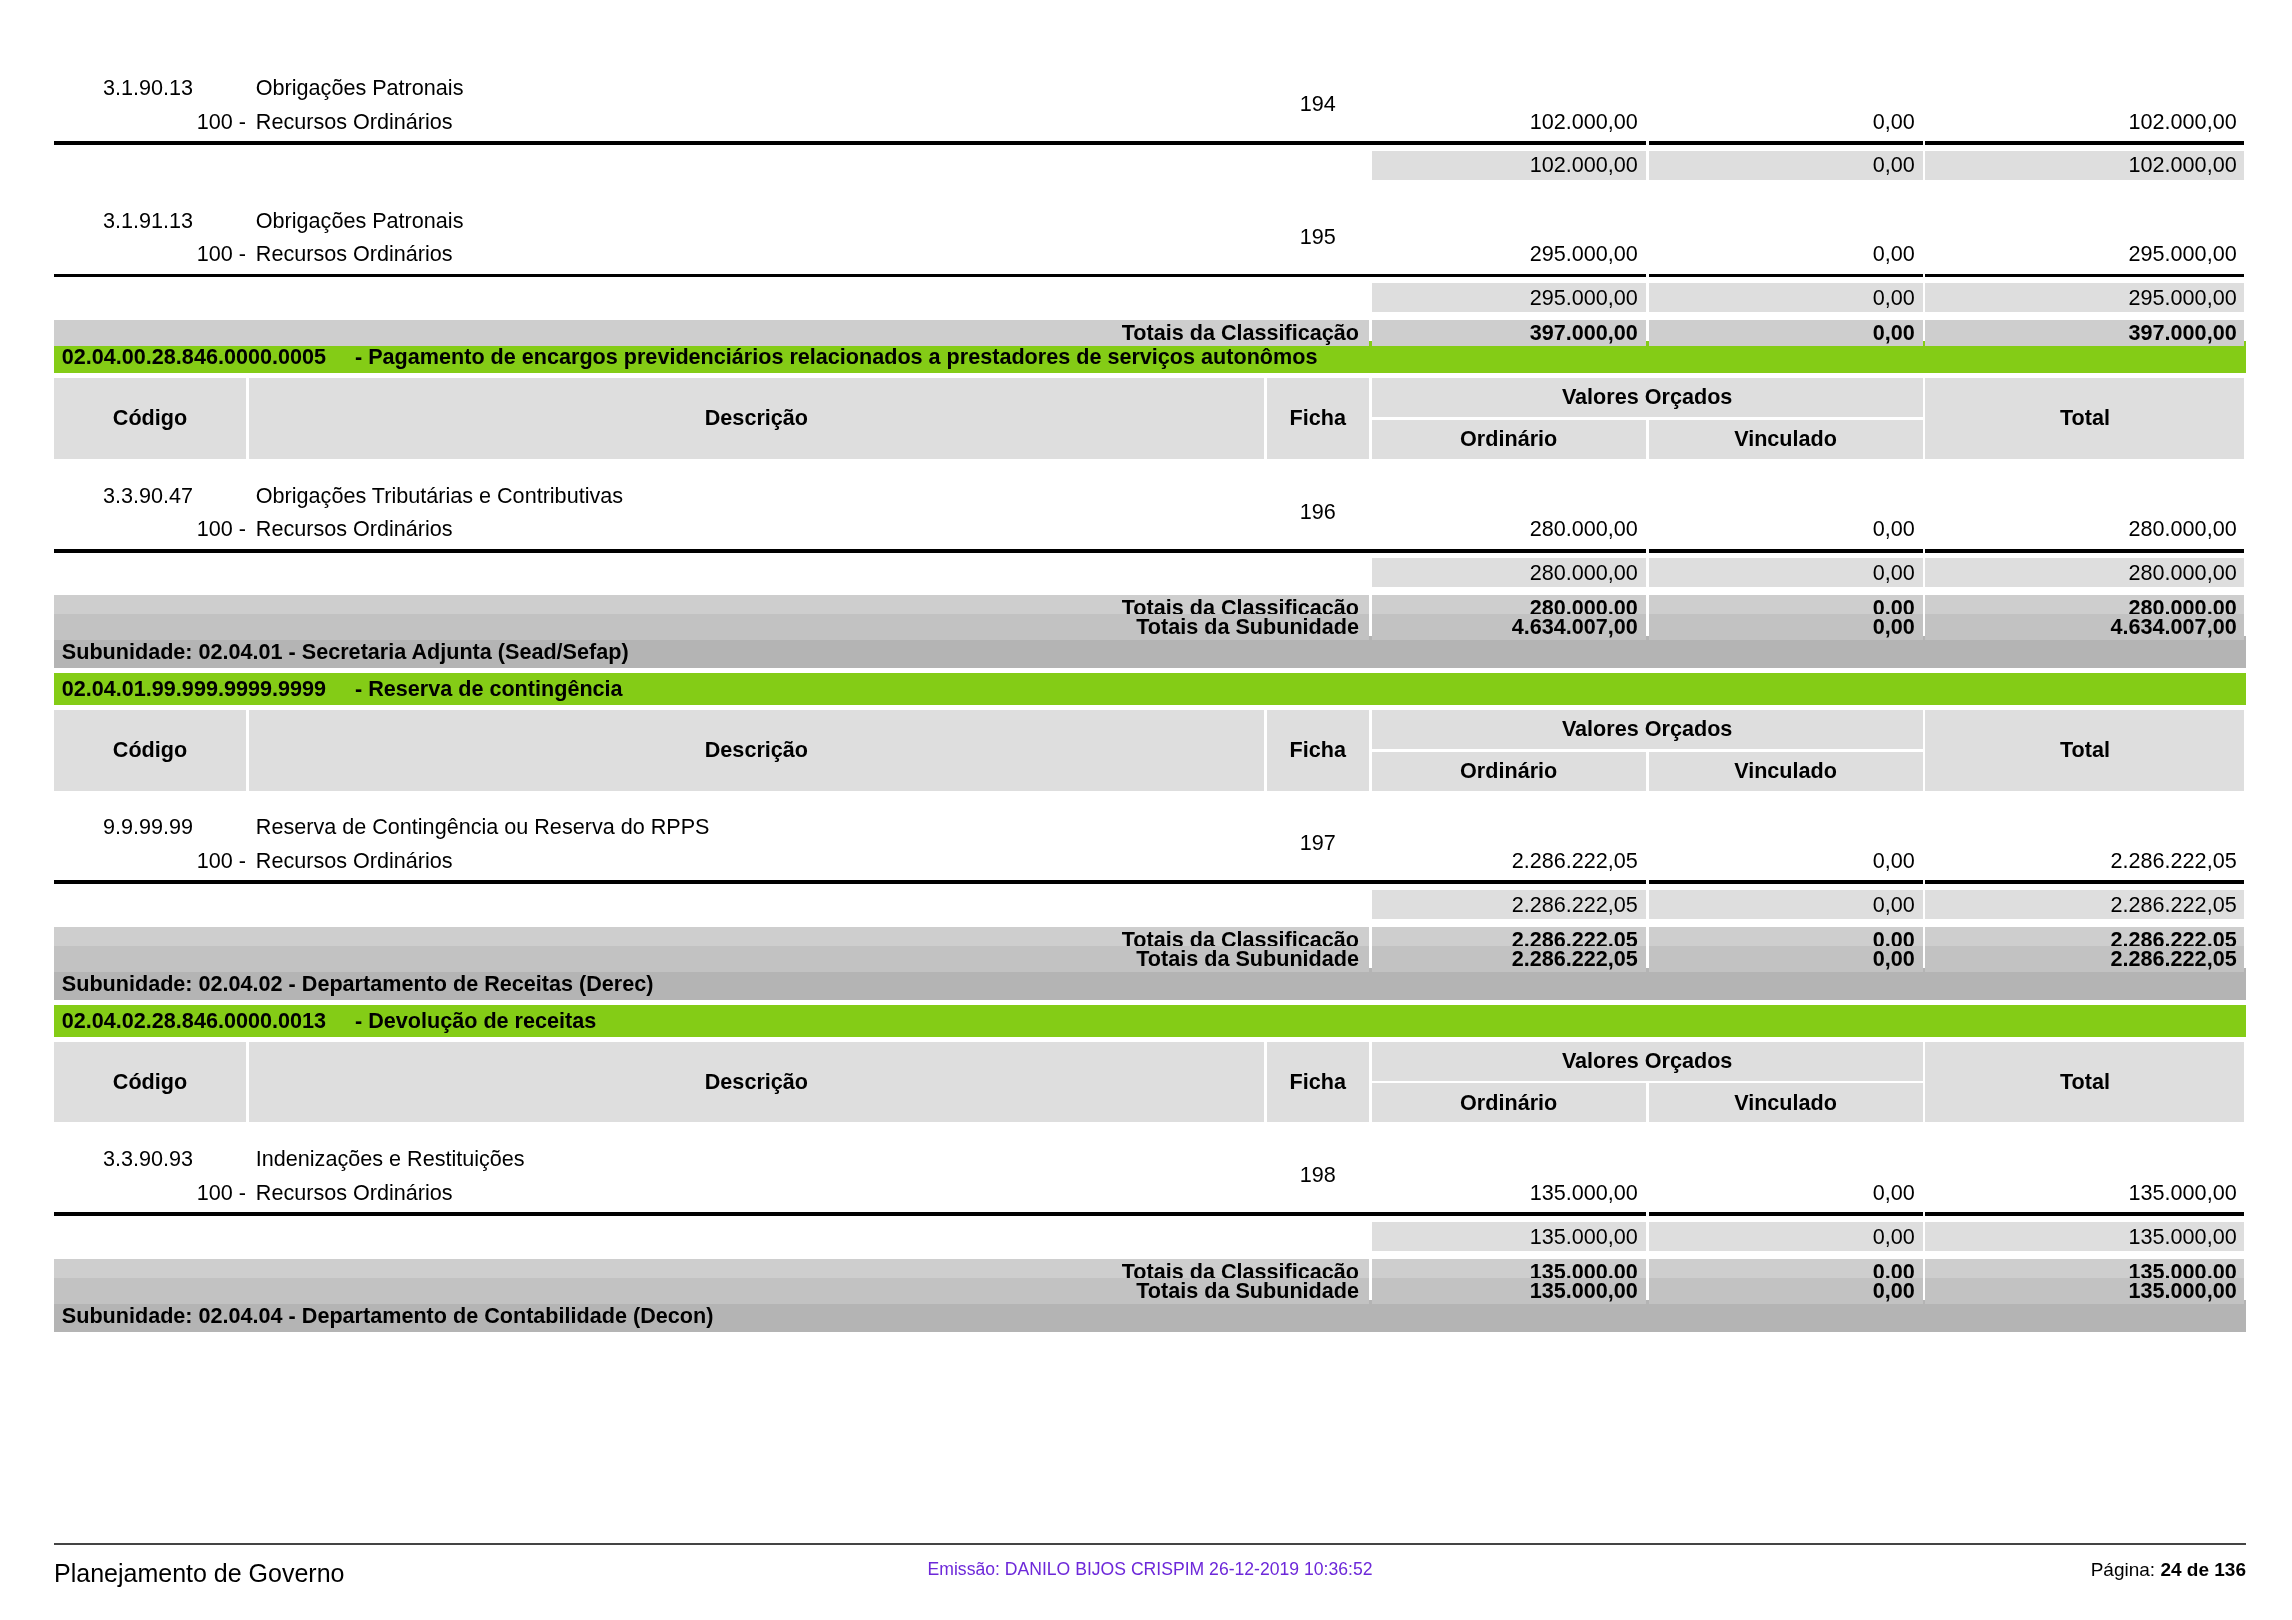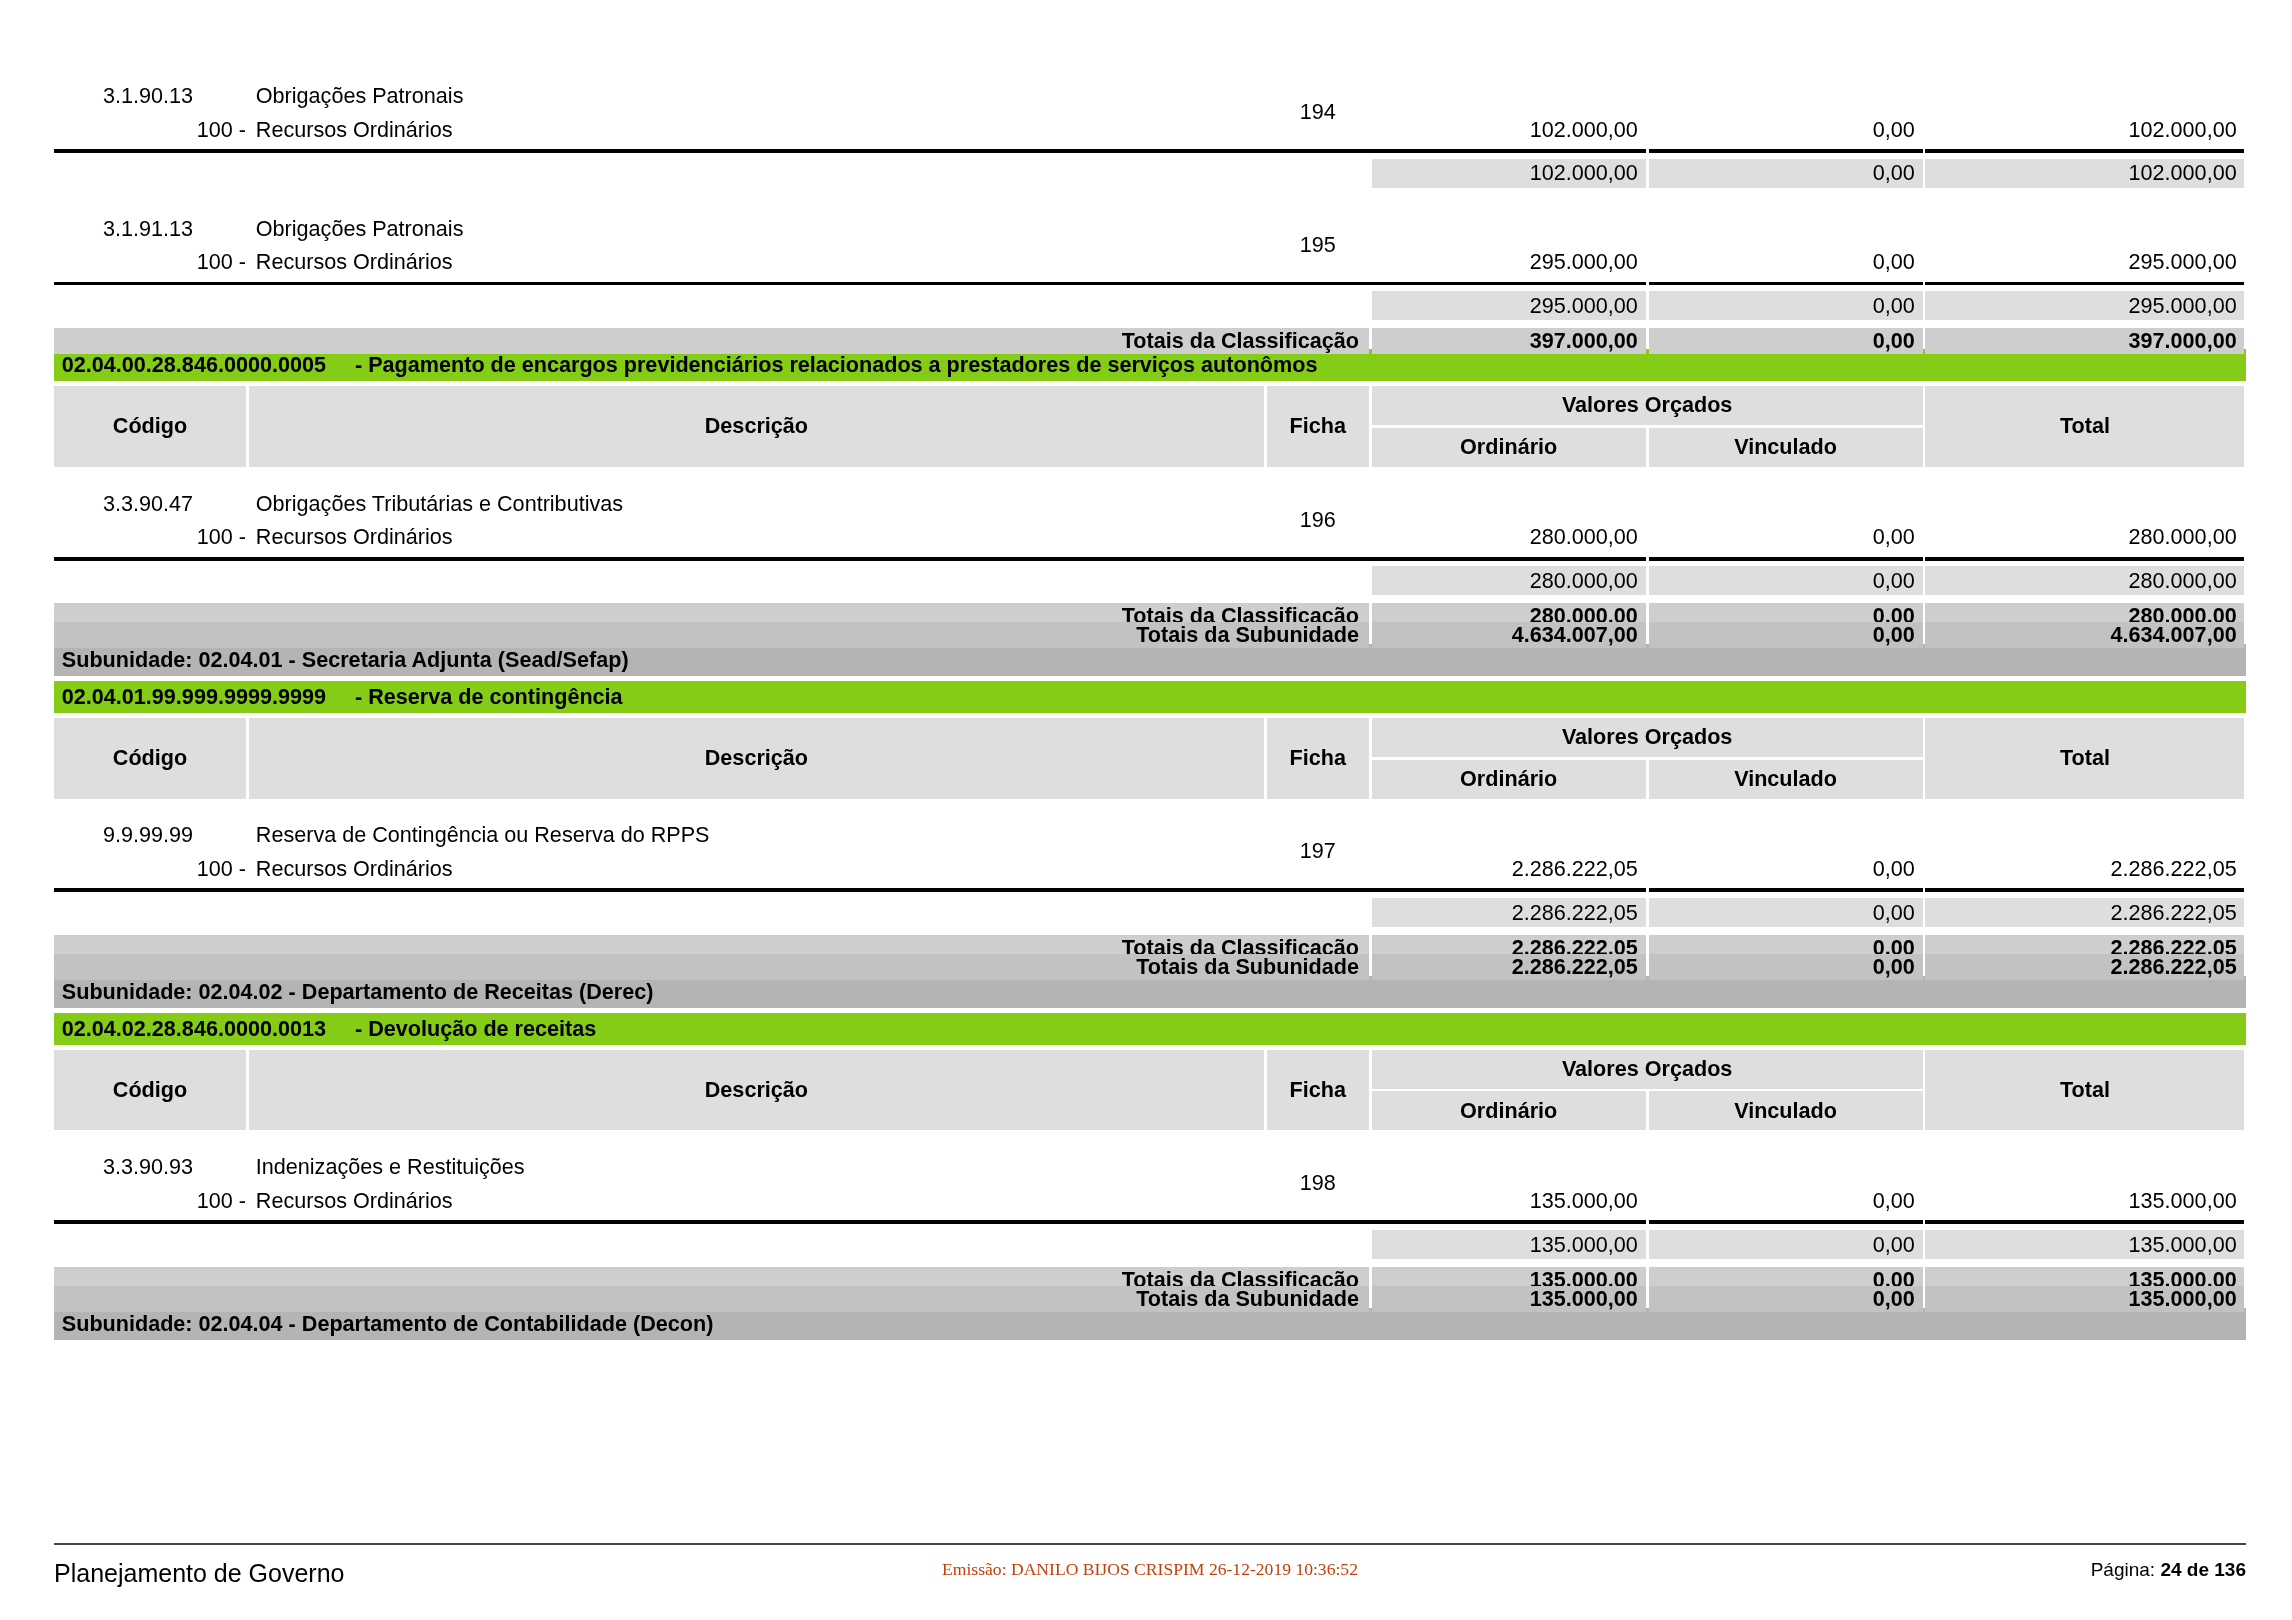--- a/index.html
+++ b/index.html
@@ -1,20 +1,20 @@
 <!DOCTYPE html>
 <html><head>
 <meta charset="utf-8">
 <style>
   html,body { margin:0; padding:0; }
   body {
     width:2293px; height:1620px; background:#ffffff; position:relative; overflow:hidden;
     font-family:"Liberation Sans","DejaVu Sans",sans-serif; font-size:21.6px; color:#000;
   }
-  .page { position:absolute; left:54px; top:16px; width:2192px; }
+  .page { position:absolute; left:54px; top:8px; width:2192px; }
 
   .grid { display:grid; grid-template-columns:192px 1015px 102px 274px 274px 319px; column-gap:2.9px; }
 
   
   .row-code { height:43px; align-items:center; margin-top:0; }
   .row-res  { height:39px; align-items:center; }
   .cell-code   { padding-left:49px; }
   .cell-desc   { padding-left:6.9px; }
   .cell-ficha  { text-align:center;margin-top:32px; }
   .cell-rescode{ text-align:right; }
@@ -54,21 +54,21 @@
 
   
   .mt52{margin-top:51px}.mt12{margin-top:11.8px}.mt8{margin-top:7.8px}.mt6{margin-top:5.9px}
   .mt5{margin-top:4.9px}.mt3{margin-top:2.9px}
 
   
   .footer { position:absolute; left:54px; top:1543px; width:2192px; }
   .footer-line { height:2px; background:#444; }
   .footer-row { display:flex; align-items:flex-start; margin-top:13.7px; }
   .footer-left  { flex:1; font-weight:normal; font-size:25px; }
-  .footer-center{ flex:2; text-align:center; font-size:17.6px; color:#c2410c;font-family:Liberation Serif, serif; }
+  .footer-center{ flex:2; text-align:center; font-size:17.6px; color:#6d28d9; }
   .footer-right { flex:1; text-align:right; font-size:19px; }
   .footer-right b { font-weight:bold; }
 </style>
 </head>
 <body>
 
 <div class="page">
 
   <div class="mt52">
     <div class="grid row-code">

